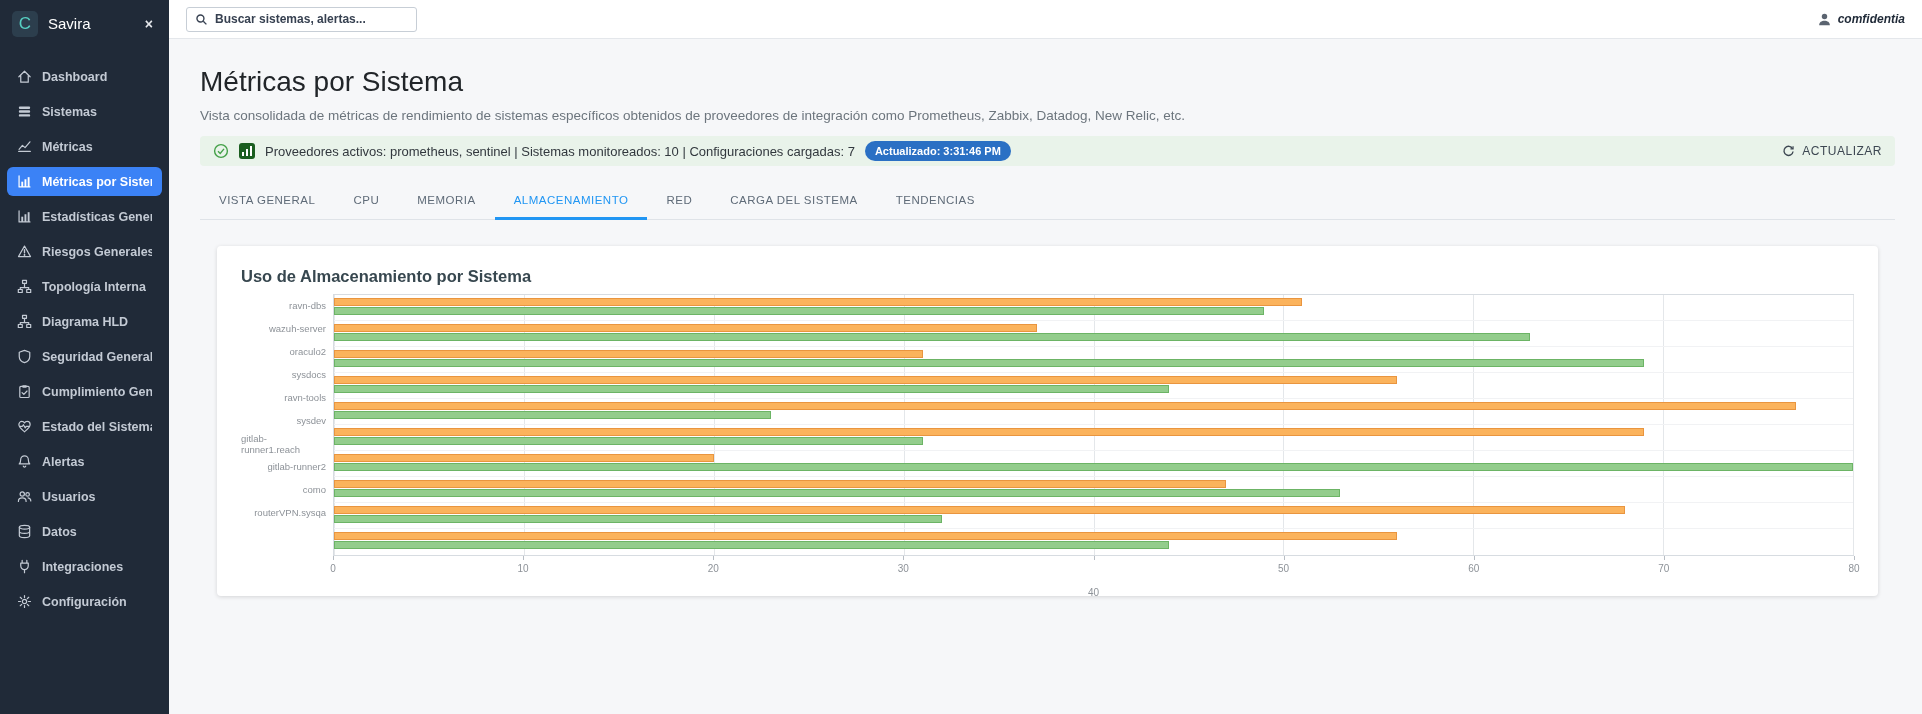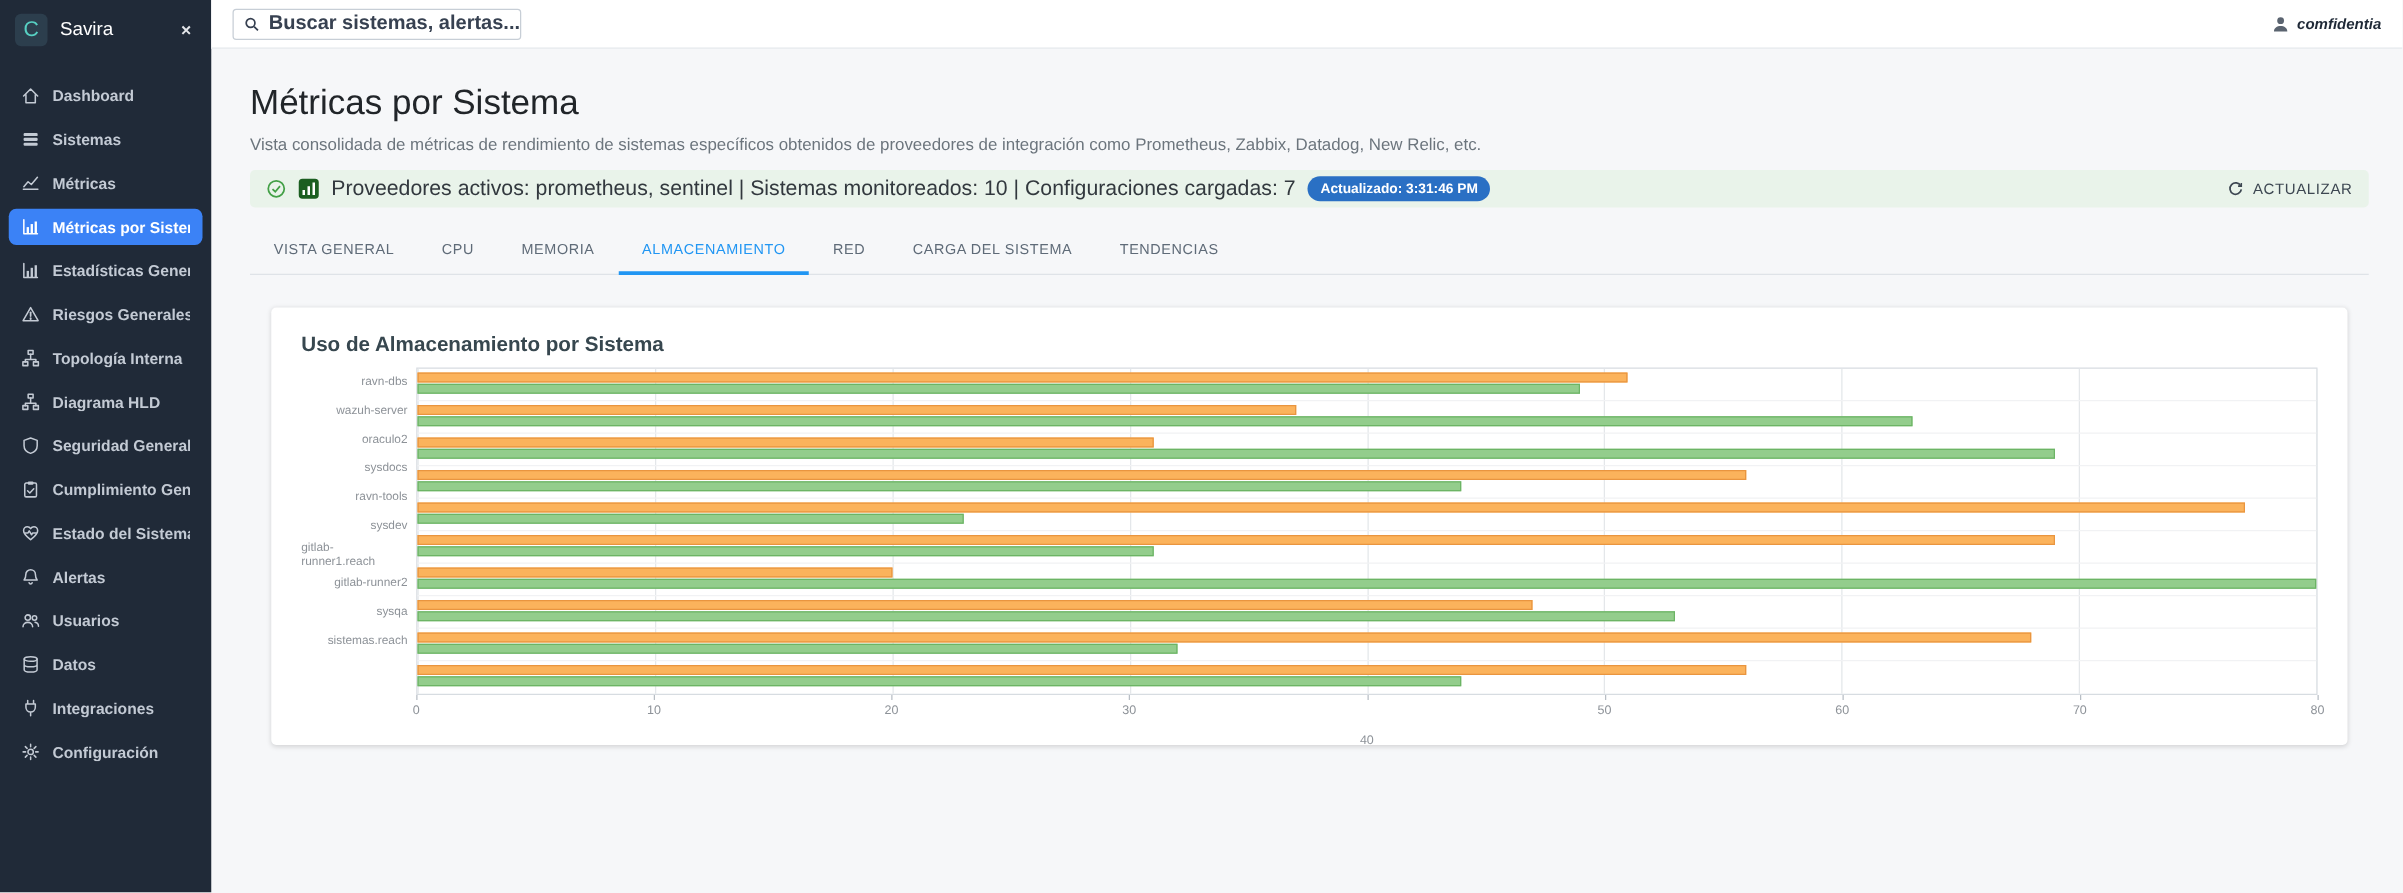--- a/index.html
+++ b/index.html
@@ -21,38 +21,38 @@
   .nav-item .nicon svg { width: 15px; height: 15px; }
   .nav-item.active { background: #3b82f6; color: #ffffff; }
   .nav-label { overflow: hidden; }
 
   
   .main { flex: 1; display: flex; flex-direction: column; min-width: 0; }
   .topbar { height: 39px; flex: none; background: #fff; border-bottom: 1px solid #e4e7eb; display: flex; align-items: center; padding: 0 17px; }
   .search-box { width: 231px; height: 25px; border: 1px solid #c7ced6; border-radius: 3px; background: #fff;
     display: flex; align-items: center; padding: 0 8px; gap: 7px; }
   .search-box svg { width: 13px; height: 13px; flex: none; }
-  .search-box input { border: none; outline: none; flex: 1; font-size: 16px; font-family: "Liberation Sans", sans-serif;
+  .search-box input { border: none; outline: none; flex: 1; font-size: 12px; font-family: "Liberation Sans", sans-serif;
     font-weight: bold; color: #ef4444; background: transparent; }
   .search-box input::placeholder { color: #374151; opacity: 1; }
   .topbar-user { margin-left: auto; display: flex; align-items: center; gap: 6px; font-size: 12px; font-weight: bold; color: #1f2937; cursor: pointer; font-style: italic; }
   .topbar-user svg { width: 15px; height: 15px; }
 
   .content { flex: 1; padding: 0 27px 0 31px; overflow: hidden; }
   .page-title { margin-top: 27px; font-size: 28px; font-weight: 400; color: #212529; }
   .page-subtitle { margin-top: 10px; font-size: 13.5px; color: #6c757d; }
 
   
   .status-bar { margin-top: 13px; height: 30px; background: #e9f3ea; border-radius: 4px;
     display: flex; align-items: center; padding: 0 13px; gap: 10px; }
   .status-bar .check-ic svg { width: 16px; height: 16px; display: block; }
   .mini-chart { width: 16px; height: 16px; border-radius: 3px; background: #1b5e20; display: flex; align-items: flex-end; justify-content: center; gap: 1.5px; padding: 3px 3px; }
   .mini-chart i { display: block; width: 2.2px; background: #fff; }
   .mini-chart i:nth-child(1) { height: 4px; } .mini-chart i:nth-child(2) { height: 7px; } .mini-chart i:nth-child(3) { height: 10px; }
-  .status-text { font-size: 17px; color: #32383e; }
+  .status-text { font-size: 13px; color: #32383e; }
   .status-badge { background: #2a70c4; color: #fff; font-size: 11px; font-weight: bold; border-radius: 999px; padding: 4px 10px; white-space: nowrap; }
   .refresh-btn { margin-left: auto; display: flex; align-items: center; gap: 7px; font-size: 12px; color: #3d4752;
     letter-spacing: 0.5px; cursor: pointer; background: none; border: none; font-family: "Liberation Sans", sans-serif; }
   .refresh-btn svg { width: 13px; height: 13px; }
 
   
   .tabs { margin-top: 19px; display: flex; border-bottom: 1px solid #dfe3e8; }
   .tab { padding: 9px 19px 11px; font-size: 11.5px; letter-spacing: 0.5px; color: #5f6b78; cursor: pointer;
     border-bottom: 3px solid transparent; margin-bottom: -1px; white-space: nowrap; }
   .tab.active { color: #2196f3; border-bottom-color: #2196f3; }
@@ -309,22 +309,22 @@
         <div class="chart-wrap">
           <div class="ylabels" id="ylabels">
               <div class="ylabel">ravn-dbs</div>
               <div class="ylabel">wazuh-server</div>
               <div class="ylabel">oraculo2</div>
               <div class="ylabel">sysdocs</div>
               <div class="ylabel">ravn-tools</div>
               <div class="ylabel">sysdev</div>
               <div class="ylabel">gitlab-runner1.reach</div>
               <div class="ylabel">gitlab-runner2</div>
-              <div class="ylabel">sysqa</div>
-              <div class="ylabel">sistemas.reach</div>
+              <div class="ylabel">como</div>
+              <div class="ylabel">routerVPN.sysqa</div>
             </div>
           <div class="plot" id="plot">
               <div class="gridline" style="left: 0%;"></div>
               <div class="gridline" style="left: 12.5%;"></div>
               <div class="gridline" style="left: 25%;"></div>
               <div class="gridline" style="left: 37.5%;"></div>
               <div class="gridline" style="left: 50%;"></div>
               <div class="gridline" style="left: 62.5%;"></div>
               <div class="gridline" style="left: 75%;"></div>
               <div class="gridline" style="left: 87.5%;"></div>

